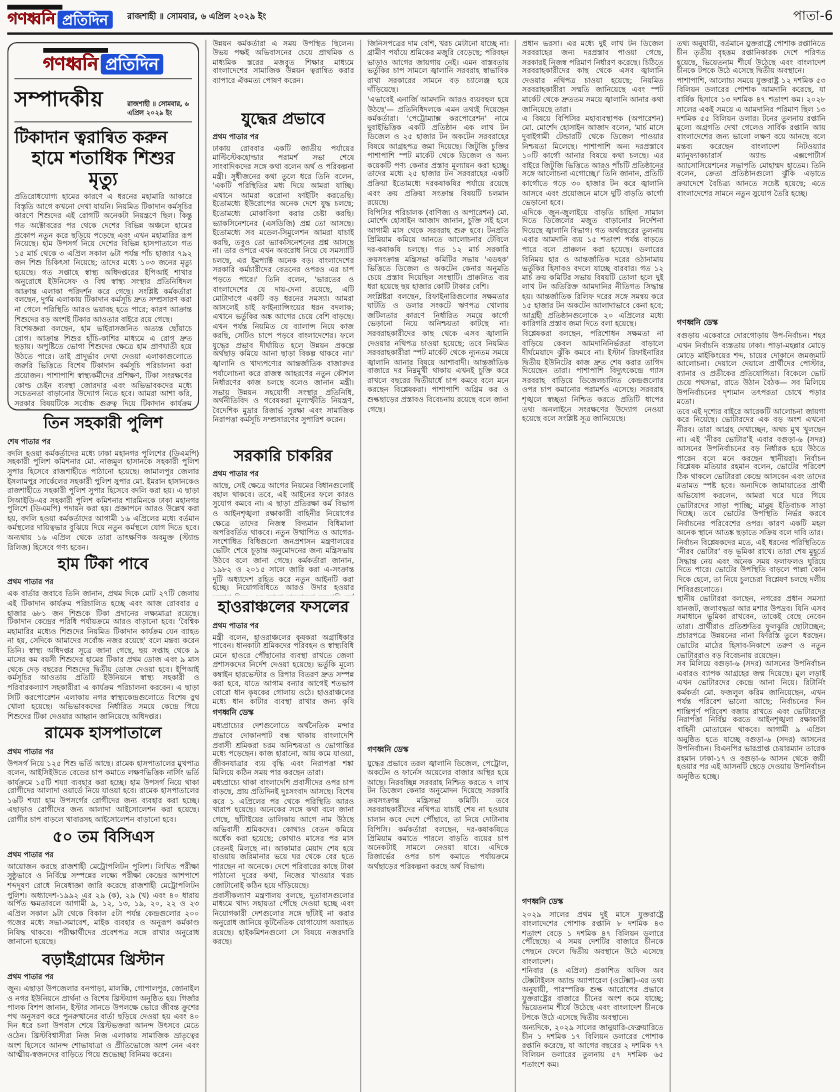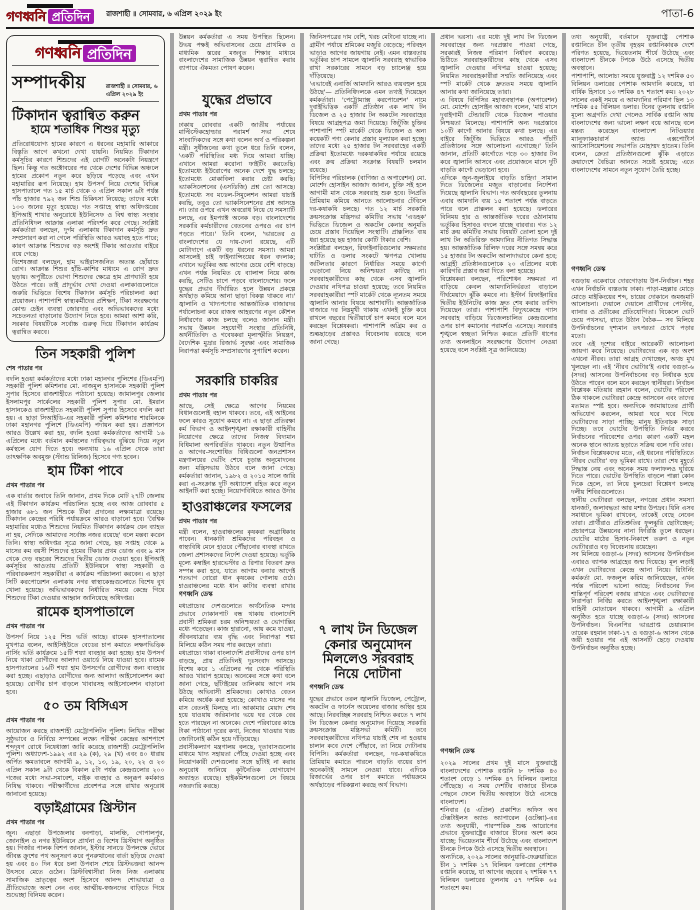--- a/index.html
+++ b/index.html
@@ -4,43 +4,43 @@
 <style>
   html,body{margin:0;padding:0}
   body{
     width:700px;height:910px;overflow:hidden;
     background:#f9f8f4;color:#141414;
     font-family:"DejaVu Sans","Liberation Sans",sans-serif;
   }
   .page{padding:2px 6px 0}
   
   .hdr{display:flex;align-items:center;height:24px;border-bottom:2px solid #1b1b1b;padding-bottom:1px}
-  .logo-stack{display:flex;flex-direction:column;align-items:center}
+  .logo-stack{display:flex;flex-direction:column;align-items:flex-start}
   .logo-banner{background:#141414;height:4px;width:46px;margin-bottom:1px}
   .logo-row{display:flex;align-items:center;gap:2px}
   .logo-w1{font-weight:bold;color:#9e1014;font-size:13px;line-height:1;text-shadow:.4px .4px 0 #40000a}
-  .logo-w2{background:#a21caf;color:#fff;font-weight:bold;font-size:12px;line-height:1;padding:1.5px 4px;border-radius:2px}
+  .logo-w2{background:#1d4ed8;color:#fff;font-weight:bold;font-size:12px;line-height:1;padding:1.5px 4px;border-radius:2px}
   .hdr-date{font-size:7px;font-weight:bold;margin-left:12px}
   .hdr-page{margin-left:auto;font-size:11px}
   
   .cols{display:flex;margin-top:4px;height:878px;overflow:hidden}
   .col{overflow:hidden}
-  .col + .col{border-left:4px solid #a3a3a3;margin-left:5px;padding-left:5px}
+  .col + .col{border-left:1px solid #a3a3a3;margin-left:5px;padding-left:5px}
   .c1{width:160px}.c2{width:118px}.c3{width:118px}.c4{width:118px}.c5{width:124px}
   
   .ed-box{border:1.2px solid #3a3a3a;border-radius:8px;padding:3px 5px 4px;margin:2px 0 5px;height:298px;overflow:hidden}
   .ed-logo-row{display:flex;justify-content:center;padding:1px 0 3px;border-bottom:1px solid #666}
   .ed-logo-row .logo-w1{font-size:15px}
   .ed-logo-row .logo-w2{font-size:14px}
   .ed-logo-row .logo-banner{width:54px}
   .ed-sec-row{display:flex;align-items:baseline;gap:20px;padding:3px 0 2px;border-bottom:1px solid #666}
   .ed-sec{font-size:17px;font-weight:bold;letter-spacing:.5px}
   .ed-date{font-size:5.5px;font-weight:bold}
   .ed-h1{font-size:14px;font-weight:bold;margin:6px 0 1px;line-height:1.1}
-  .ed-h2{text-align:center;font-size:11px;font-weight:bold;margin:0 0 4px;line-height:1.1}
+  .ed-h2{text-align:center;font-size:15px;font-weight:bold;margin:0 0 4px;line-height:1.1}
   
   .body-text{font-size:6.2px;line-height:1.26;text-align:justify;white-space:pre-line}
   .art-h{font-size:13px;font-weight:bold;text-align:center;line-height:1.12;margin:4px 0 1px}
   .byl{font-size:6px;font-weight:bold;margin:1px 0}
   .byl-desk{font-size:6.5px;font-weight:bold;margin:1px 0 2px}
   .fh56{height:56px;overflow:hidden}
   .fh283{height:281px;overflow:hidden}
   .fh128{height:126px;overflow:hidden}
   .fh93{height:92px;overflow:hidden}
   .fh586{height:586px;overflow:hidden}
@@ -150,21 +150,20 @@
       </section>
     </div>
 
     <div class="col c3">
       <div class="body-text fh586">জিনিসপত্রের দাম বেশি, খরচ মেটানো যাচ্ছে না। গ্রামীণ পর্যায়ে শ্রমিকের মজুরি বেড়েছে; পরিবহন ভাড়াও আগের জায়গায় নেই। এমন বাস্তবতায় ভর্তুকির চাপ সামলে জ্বালানি সরবরাহ স্বাভাবিক রাখা সরকারের সামনে বড় চ্যালেঞ্জ হয়ে দাঁড়িয়েছে।
 'এভাবেই এনার্জি আমদানি আরও ব্যয়বহুল হয়ে উঠছে'— প্রতিনিধিদলকে এমন তথ্যই দিয়েছেন কর্মকর্তারা। 'পেট্রোম্যাক্স করপোরেশন' নামে দুবাইভিত্তিক একটি প্রতিষ্ঠান এক লাখ টন ডিজেল ও ২৫ হাজার টন অকটেন সরবরাহের বিষয়ে আগ্রহপত্র জমা দিয়েছে। জিটুজি চুক্তির পাশাপাশি স্পট মার্কেট থেকে ডিজেল ও অন্য কয়েকটি পণ্য কেনার প্রস্তাব মূল্যায়ন করা হচ্ছে। তাদের মধ্যে ২৫ হাজার টন সরবরাহের একটি প্রক্রিয়া ইতোমধ্যে দরকষাকষির পর্যায়ে রয়েছে এবং ক্রয় প্রক্রিয়া সংক্রান্ত বিষয়টি চলমান রয়েছে।
 বিপিসির পরিচালক (বাণিজ্য ও অপারেশন) মো. মোর্শেদ হোসাইন আজাদ জানান, চুক্তি সই হলে আগামী মাস থেকে সরবরাহ শুরু হবে। টনপ্রতি প্রিমিয়াম কমিয়ে আনতে আলোচনার টেবিলে দর-কষাকষি চলছে। গত ১২ মার্চ সরকারি ক্রয়সংক্রান্ত মন্ত্রিসভা কমিটির সভায় 'এডহক' ভিত্তিতে ডিজেল ও অকটেন কেনার অনুমতি চেয়ে প্রস্তাব দিয়েছিল সংস্থাটি। প্রাক্কলিত ব্যয় ধরা হয়েছে ছয় হাজার কোটি টাকার বেশি।
 সংশ্লিষ্টরা বলছেন, রিফাইনারিগুলোর সক্ষমতার ঘাটতি ও ডলার সংকটে ঋণপত্র খোলায় জটিলতার কারণে নির্ধারিত সময়ে কার্গো ভেড়ানো নিয়ে অনিশ্চয়তা কাটছে না। সরবরাহকারীদের কাছ থেকে এসব জ্বালানি দেওয়ার নথিপত্র চাওয়া হয়েছে; তবে নিয়মিত সরবরাহকারীরা স্পট মার্কেট থেকে ন্যূনতম সময়ে জ্বালানি আনার বিষয়ে আশাবাদী। আন্তর্জাতিক বাজারে দর নিম্নমুখী থাকায় এখনই চুক্তি করে রাখলে বছরের দ্বিতীয়ার্ধে চাপ কমবে বলে মনে করছেন বিশ্লেষকরা। পাশাপাশি অগ্রিম কর ও শুল্কছাড়ের প্রস্তাবও বিবেচনায় রয়েছে বলে জানা গেছে।</div>
 
       <section class="art fill">
-        <h2 class="art-h">৭ লাখ টন ডিজেল কেনার অনুমোদন মিললেও সরবরাহ নিয়ে দোটানা</h2>
         <div class="byl-desk">গণধ্বনি ডেস্ক</div>
         <div class="body-text">যুদ্ধের প্রভাবে তরল জ্বালানি ডিজেল, পেট্রোল, অকটেন ও ফার্নেস অয়েলের বাজার অস্থির হয়ে আছে। নিরবচ্ছিন্ন সরবরাহ নিশ্চিত করতে ৭ লাখ টন ডিজেল কেনার অনুমোদন দিয়েছে সরকারি ক্রয়সংক্রান্ত মন্ত্রিসভা কমিটি। তবে সরবরাহকারীদের নথিপত্র যাচাই শেষ না হওয়ায় চালান কবে দেশে পৌঁছাবে, তা নিয়ে দোটানায় বিপিসি। কর্মকর্তারা বলছেন, দর-কষাকষিতে প্রিমিয়াম কমাতে পারলে বাড়তি ব্যয়ের চাপ অনেকটাই সামলে নেওয়া যাবে। এদিকে রিজার্ভের ওপর চাপ কমাতে পর্যায়ক্রমে অর্থছাড়ের পরিকল্পনা করছে অর্থ বিভাগ।</div>
       </section>
     </div>
 
     <div class="col c4">
       <div class="body-text fh712">প্রধান ভরসা। এর মধ্যে দুই লাখ টন ডিজেল সরবরাহের জন্য দরপ্রস্তাব পাওয়া গেছে, সরকারই নিজস্ব পরিমাণ নির্ধারণ করেছে। চিঠিতে সরবরাহকারীদের কাছ থেকে এসব জ্বালানি দেওয়ার নথিপত্র চাওয়া হয়েছে; নিয়মিত সরবরাহকারীরা সম্মতি জানিয়েছে এবং স্পট মার্কেট থেকে দ্রুততম সময়ে জ্বালানি আনার কথা জানিয়েছে তারা।
 এ বিষয়ে বিপিসির মহাব্যবস্থাপক (অপারেশন) মো. মোর্শেদ হোসাইন আজাদ বলেন, 'মার্চ মাসে দুবাইগামী টেন্ডারটি থেকে ডিজেল পাওয়ার নিশ্চয়তা মিলেছে। পাশাপাশি অন্য দরপ্রস্তাবে ১০টি কার্গো আনার বিষয়ে কথা চলছে। এর বাইরে জিটুজি ভিত্তিতে আরও পাঁচটি প্রতিষ্ঠানের সঙ্গে আলোচনা এগোচ্ছে।' তিনি জানান, প্রতিটি কার্গোতে গড়ে ৩০ হাজার টন করে জ্বালানি আসবে এবং প্রয়োজনে মাসে দুটি বাড়তি কার্গো ভেড়ানো হবে।
 এদিকে জুন-জুলাইয়ে বাড়তি চাহিদা সামাল দিতে ডিজেলের মজুত বাড়ানোর নির্দেশনা দিয়েছে জ্বালানি বিভাগ। গত অর্থবছরের তুলনায় এবার আমদানি ব্যয় ১৫ শতাংশ পর্যন্ত বাড়তে পারে বলে প্রাক্কলন করা হয়েছে। ডলারের বিনিময় হার ও আন্তর্জাতিক দরের ওঠানামায় ভর্তুকির হিসাবও বদলে যাচ্ছে বারবার। গত ১২ মার্চ ক্রয় কমিটির সভায় বিষয়টি তোলা হলে দুই লাখ টন অতিরিক্ত আমদানির নীতিগত সিদ্ধান্ত হয়। আন্তর্জাতিক রিলিফ দরের সঙ্গে সমন্বয় করে ১৫ হাজার টন অকটেন আলাদাভাবে কেনা হবে; আগ্রহী প্রতিষ্ঠানগুলোকে ২০ এপ্রিলের মধ্যে কারিগরি প্রস্তাব জমা দিতে বলা হয়েছে।
 বিশ্লেষকরা বলছেন, পরিশোধন সক্ষমতা না বাড়িয়ে কেবল আমদানিনির্ভরতা বাড়ালে দীর্ঘমেয়াদে ঝুঁকি কমবে না। ইস্টার্ন রিফাইনারির দ্বিতীয় ইউনিটের কাজ দ্রুত শেষ করার তাগিদ দিয়েছেন তারা। পাশাপাশি বিদ্যুৎকেন্দ্রে গ্যাস সরবরাহ বাড়িয়ে ডিজেলচালিত কেন্দ্রগুলোর ওপর চাপ কমানোর পরামর্শও এসেছে। সরবরাহ শৃঙ্খলে স্বচ্ছতা নিশ্চিত করতে প্রতিটি ধাপের তথ্য অনলাইনে সংরক্ষণের উদ্যোগ নেওয়া হয়েছে বলে সংশ্লিষ্ট সূত্র জানিয়েছে।</div>

